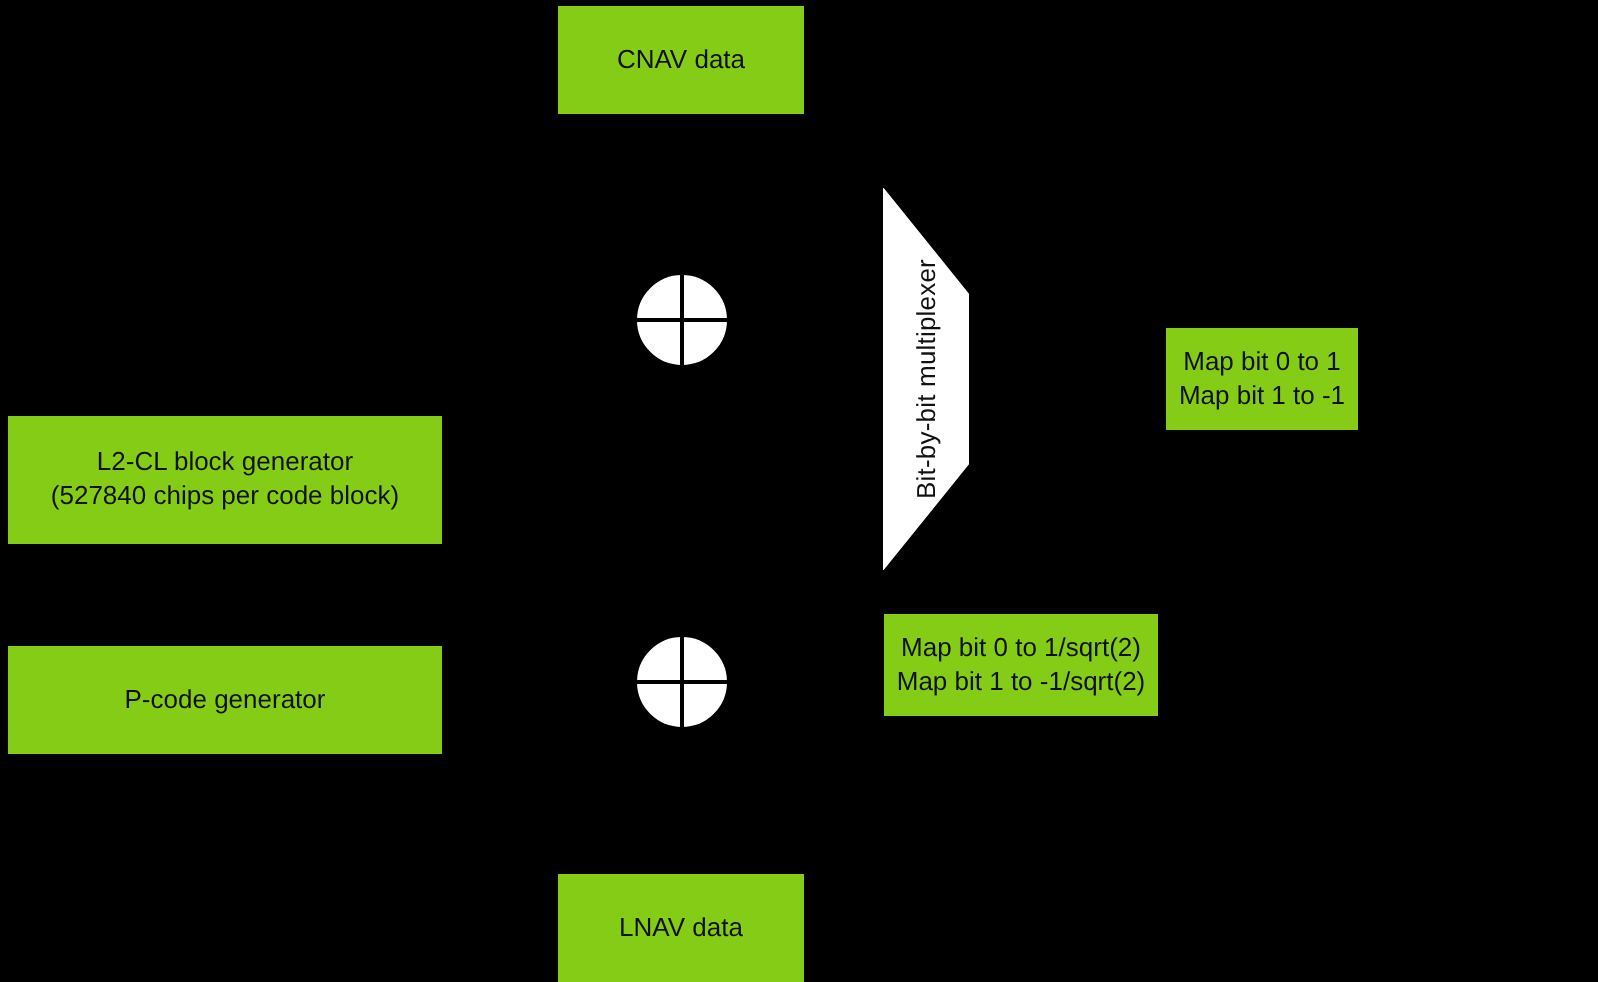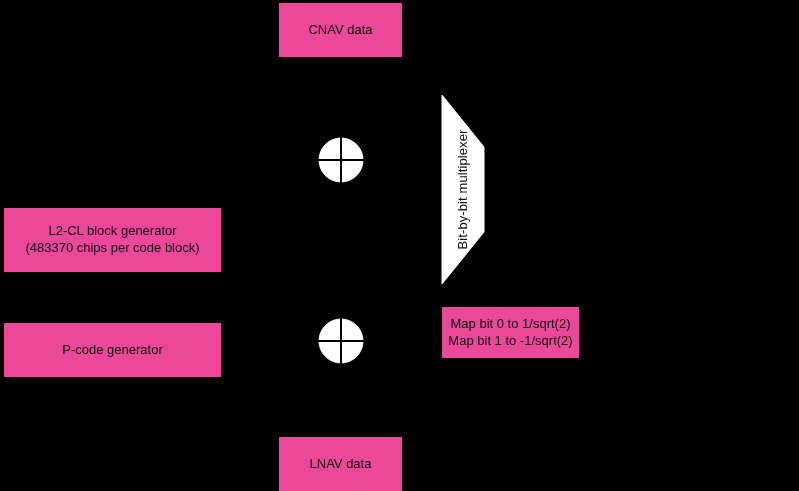--- a/index.html
+++ b/index.html
@@ -11,21 +11,21 @@
   #canvas {
     position: relative;
     width: 799px;
     height: 491px;
     background: #000000;
     overflow: hidden;
     font-family: "Liberation Sans", sans-serif;
   }
   .box {
     position: absolute;
-    background: #ec4899;
+    background: #84cc16;
     color: #000000;
     border: 1px solid #000000;
     box-sizing: border-box;
     display: flex;
     flex-direction: column;
     align-items: center;
     justify-content: center;
     text-align: left;
     line-height: 1.28;
     font-size: 13px;
@@ -92,21 +92,21 @@
 
 <div id="canvas">
 
   <div class="box" id="box-cnav">
     <span class="line">CNAV data</span>
   </div>
 
 
   <div class="box" id="box-l2cl">
     <span class="line">L2-CL block generator</span>
-    <span class="line">(483370 chips per code block)</span>
+    <span class="line">(527840 chips per code block)</span>
   </div>
 
   <div class="box" id="box-pcode">
     <span class="line">P-code generator</span>
   </div>
 
   <div class="box" id="box-lnav">
     <span class="line">LNAV data</span>
   </div>
 
@@ -128,19 +128,23 @@
 
   <div id="mux">
     <svg viewBox="0 0 44 191" xmlns="http://www.w3.org/2000/svg">
       <polygon points="1,1 43,53 43,138 1,190" fill="#ffffff" stroke="#ffffff" stroke-width="1"></polygon>
     </svg>
     <div id="mux-label">
       <span>Bit-by-bit multiplexer</span>
     </div>
   </div>
 
+  <div class="box" id="box-map-pm1">
+    <span class="line">Map bit 0 to 1</span>
+    <span class="line">Map bit 1 to -1</span>
+  </div>
 
   <div class="box" id="box-map-sqrt2">
     <span class="line">Map bit 0 to 1/sqrt(2)</span>
     <span class="line">Map bit 1 to -1/sqrt(2)</span>
   </div>
 
 </div>
 
 </body></html>

